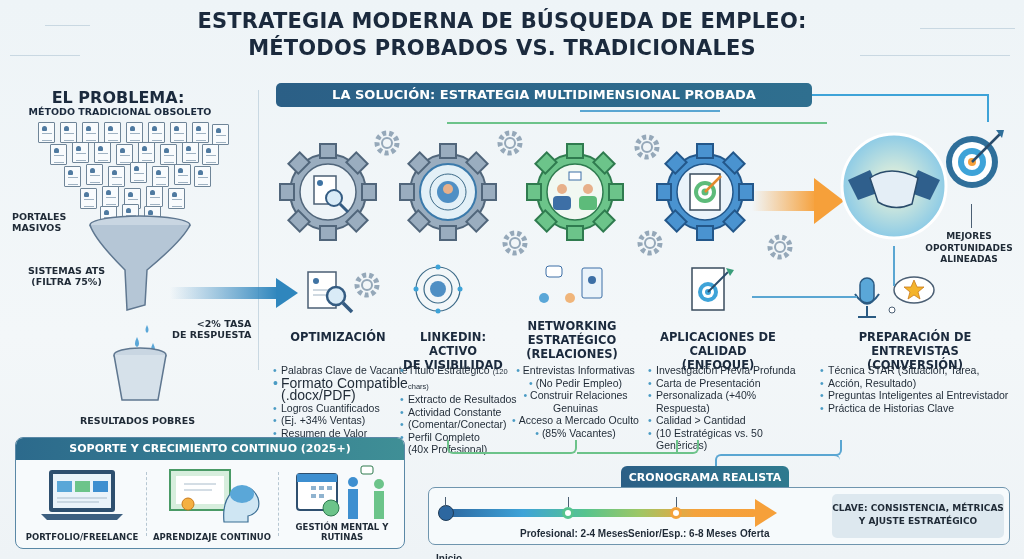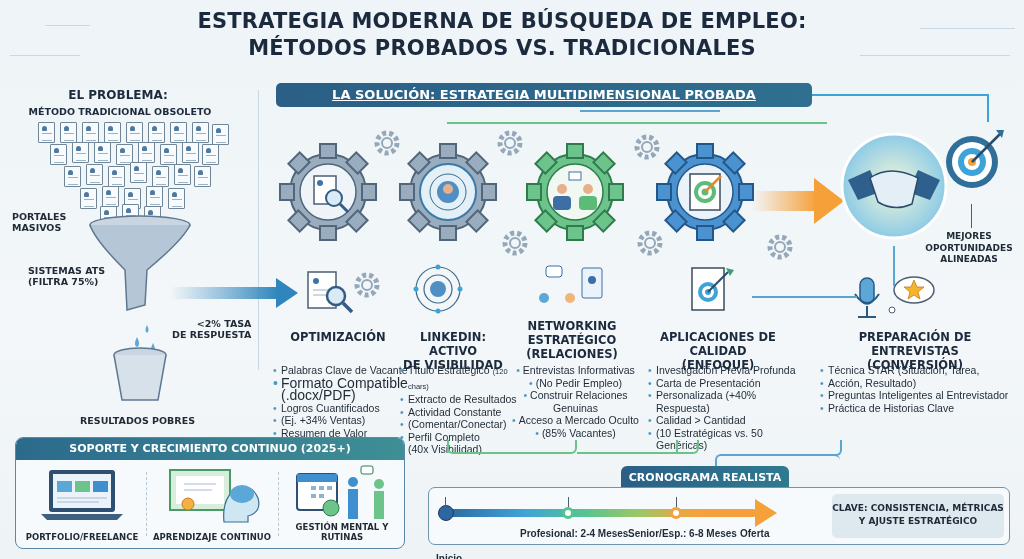--- a/index.html
+++ b/index.html
@@ -14,38 +14,38 @@
   .deco-line { position: absolute; border-color: #c9d8e2; border-style: solid; border-width: 0; }
 
   
   .title {
     position: absolute; left: 0; top: 8px; width: 1004px; text-align: center;
     font-family: "DejaVu Sans", sans-serif; font-weight: bold;
     font-size: 21px; line-height: 27px; color: #1b2a3d; letter-spacing: 0.2px;
   }
 
   
-  .prob-title { left: 28px; top: 88px; width: 180px; text-align: center; font-family: "DejaVu Sans", sans-serif; font-weight: bold; font-size: 12px; color: #1b2a3d; }
+  .prob-title { left: 28px; top: 88px; width: 180px; text-align: center; font-family: "DejaVu Sans", sans-serif; font-weight: bold; font-size: 16px; color: #1b2a3d; }
   .prob-sub { left: 20px; top: 106px; width: 200px; text-align: center; font-family: "DejaVu Sans", sans-serif; font-weight: bold; font-size: 9.5px; color: #1b2a3d; }
   .lbl { font-family: "DejaVu Sans", sans-serif; font-weight: bold; font-size: 9.5px; line-height: 11px; color: #1f2a36; }
 
   .doc-stack { left: 38px; top: 122px; width: 190px; height: 100px; }
   .doc {
     position: absolute; width: 17px; height: 21px; background: #f8fbfd;
     border: 1px solid #6f8598; border-radius: 1px;
   }
   .doc::before { content: ""; position: absolute; left: 3px; top: 3px; width: 5px; height: 5px; background: #4f7aa0; border-radius: 50% 50% 1px 1px; }
   .doc::after { content: ""; position: absolute; left: 3px; top: 10px; width: 10px; height: 6px; border-top: 1px solid #9fb2c2; border-bottom: 1px solid #9fb2c2; }
 
   
   .sol-banner {
     left: 276px; top: 83px; width: 536px; height: 24px;
     background: linear-gradient(90deg, #2b5f86, #2f6f8f);
     border-radius: 5px; color: #fff; font-family: "DejaVu Sans", sans-serif;
-    font-weight: bold; font-size: 13px; line-height: 24px; text-align: center; text-decoration: underline;
+    font-weight: bold; font-size: 13px; line-height: 24px; text-align: center;
   }
   .col-title { position: absolute; text-align: center; font-family: "DejaVu Sans", sans-serif; font-weight: bold; font-size: 11.5px; line-height: 14px; color: #1b2a3d; }
   .col-list { position: absolute; font-family: "Liberation Sans", sans-serif; font-size: 10.5px; line-height: 12.5px; color: #1f2a36; list-style: none; }
   .col-list li { position: relative; padding-left: 8px; }
   .col-list li::before { content: "•"; position: absolute; left: 0; color: #4a9bc4; }
   .col-list.center li { padding-left: 0; text-align: center; }
   .col-list.center li::before { position: static; margin-right: 3px; }
   .col-list .small { font-size: 7.5px; }
 
   
@@ -145,21 +145,21 @@
 </svg>
 <svg class="abs" style="left:110px;top:345px" width="60" height="60">
   <ellipse cx="30" cy="10" rx="26" ry="7" fill="#c9d6e2" stroke="#5f7790" stroke-width="1.5"></ellipse>
   <path d="M4 10 L12 55 L48 55 L56 10" fill="#d6e1ea" stroke="#5f7790" stroke-width="1.5"></path>
 </svg>
 
 <div class="abs lbl" style="left:12px;top:211px;">
   <div>PORTALES</div>
     <div>MASIVOS</div>
 </div>
-<div class="abs lbl" style="left:28px;top:265px;">
+<div class="abs lbl" style="left:28px;top:265px;text-align:center;">
   <div>SISTEMAS ATS</div>
     <div>(FILTRA 75%)</div>
 </div>
 <div class="abs lbl" style="left:172px;top:318px;text-align:right;">
   <div>&lt;2% TASA</div>
     <div>DE RESPUESTA</div>
 </div>
 <div class="abs lbl" style="left:80px;top:415px;">RESULTADOS POBRES</div>
 
 <svg class="abs" style="left:170px;top:278px" width="130" height="30">
@@ -389,21 +389,21 @@
 <div class="col-title" style="left:398px;top:330px;width:110px;">
   <div>LINKEDIN: ACTIVO</div>
     <div>DE VISIBILIDAD</div>
 </div>
 <ul class="col-list" style="left:400px;top:364px;width:125px;">
   <li><span>Título Estratégico</span> <span class="small">(120 chars)</span></li>
   <li>Extracto de Resultados</li>
   <li>Actividad Constante</li>
   <li style="padding-left:8px"><span>(Comentar/Conectar)</span></li>
   <li>Perfil Completo</li>
-  <li style="padding-left:8px"><span>(40x Visibilidad)</span></li>
+  <li style="padding-left:8px"><span>(40x Profesional)</span></li>
 </ul>
 
 <div class="col-title" style="left:520px;top:319px;width:104px;">
   <div>NETWORKING</div>
     <div>ESTRATÉGICO</div>
     <div>(RELACIONES)</div>
 </div>
 <ul class="col-list center" style="left:508px;top:364px;width:135px;">
   <li>Entrevistas Informativas</li>
   <li style="list-style:none"><span>(No Pedir Empleo)</span></li>

